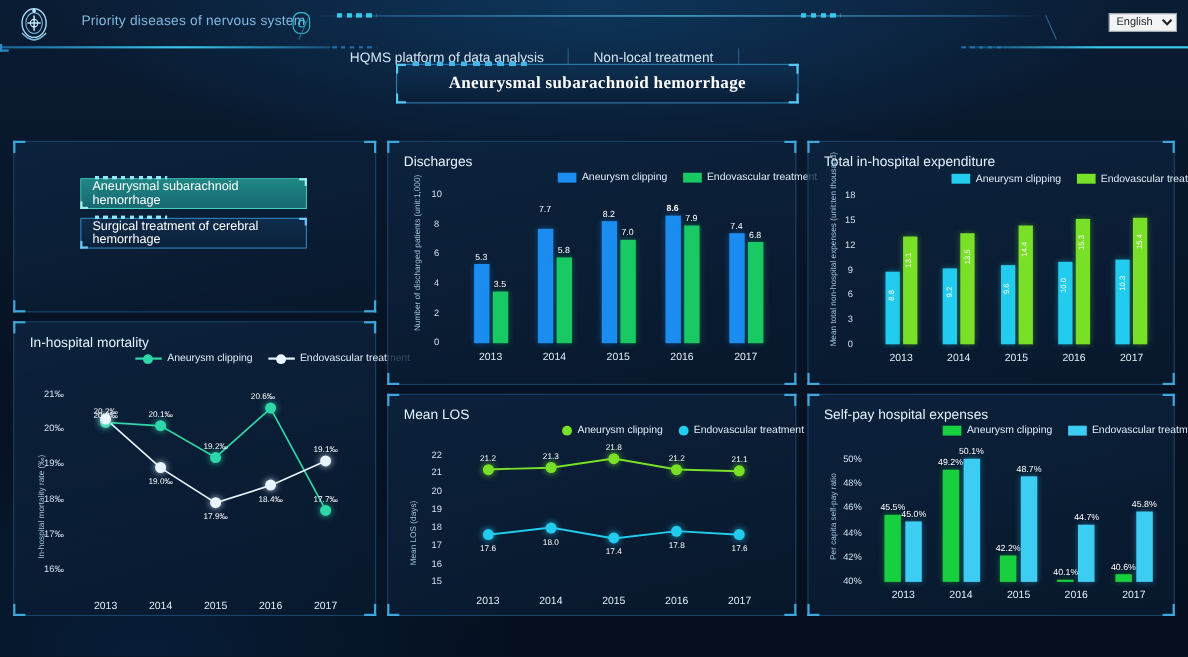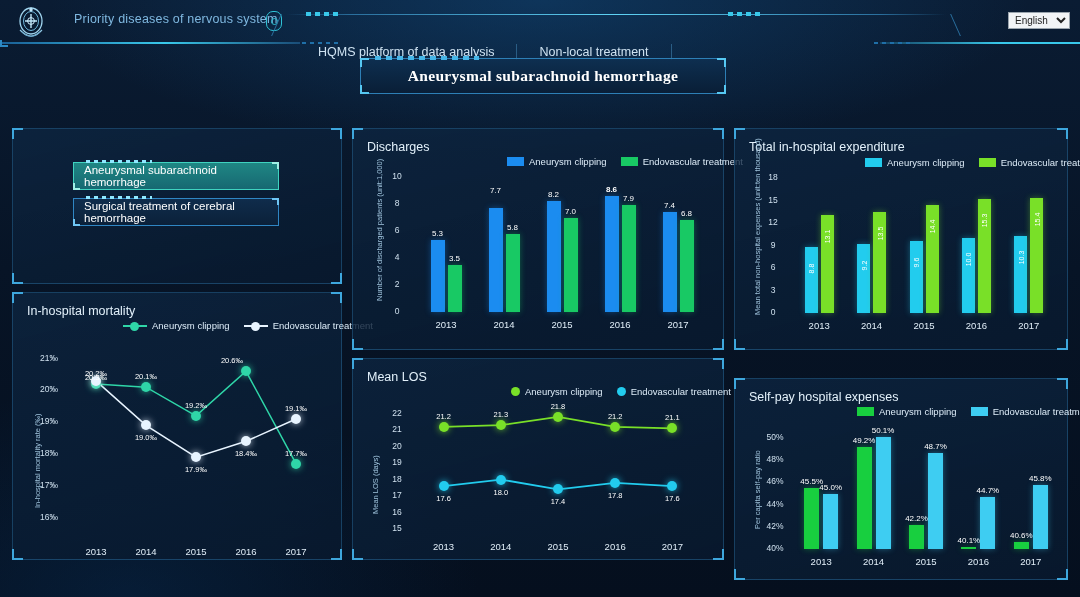--- a/index.html
+++ b/index.html
@@ -129,21 +129,21 @@
   .pc.tl { left: -1px; top: -1px; border-left: 2px solid #3ea7dd; border-top: 2px solid #3ea7dd; }
   .pc.tr { right: -1px; top: -1px; border-right: 2px solid #3ea7dd; border-top: 2px solid #3ea7dd; }
   .pc.bl { left: -1px; bottom: -1px; border-left: 2px solid #3ea7dd; border-bottom: 2px solid #3ea7dd; }
   .pc.br { right: -1px; bottom: -1px; border-right: 2px solid #3ea7dd; border-bottom: 2px solid #3ea7dd; }
 
   .p-selector { left: 12px;  top: 128px; width: 330px; height: 156px; }
   .p-mort     { left: 12px;  top: 292px; width: 330px; height: 268px; }
   .p-disch    { left: 352px; top: 128px; width: 372px; height: 222px; }
   .p-los      { left: 352px; top: 358px; width: 372px; height: 202px; }
   .p-exp      { left: 734px; top: 128px; width: 334px; height: 222px; }
-  .p-self     { left: 734px; top: 358px; width: 334px; height: 202px; margin-top: 20px; }
+  .p-self     { left: 734px; top: 358px; width: 334px; height: 202px; }
 
   
   .sel-btn {
     position: absolute; left: 60px; width: 206px; height: 28px;
     display: flex; align-items: center; padding-left: 10px;
     font-size: 11.5px; cursor: pointer; color: #ffffff;
   }
   .sel-btn.active {
     top: 33px;
     background: linear-gradient(180deg, rgba(32,140,136,.95), rgba(24,112,120,.9));
@@ -305,21 +305,21 @@
       <div class="tickX" style="left: 99px; top: 197px; width: 52px;">2015</div>
       <div class="tickX" style="left: 149px; top: 197px; width: 52px;">2016</div>
       <div class="tickX" style="left: 199px; top: 197px; width: 52px;">2017</div>
       <div class="dot" style="left: 20px; top: 30px; width: 10px; height: 10px; background: rgb(47, 214, 168); box-shadow: rgba(47, 214, 168, 0.8) 0px 0px 7px;"></div>
       <div class="dot-lbl" style="left: 7px; top: 20px; width: 36px; text-align: center;">20.2‰</div>
       <div class="dot" style="left: 70px; top: 33.1818px; width: 10px; height: 10px; background: rgb(47, 214, 168); box-shadow: rgba(47, 214, 168, 0.8) 0px 0px 7px;"></div>
       <div class="dot-lbl" style="left: 57px; top: 23.1818px; width: 36px; text-align: center;">20.1‰</div>
       <div class="dot" style="left: 120px; top: 61.8182px; width: 10px; height: 10px; background: rgb(47, 214, 168); box-shadow: rgba(47, 214, 168, 0.8) 0px 0px 7px;"></div>
       <div class="dot-lbl" style="left: 107px; top: 51.8182px; width: 36px; text-align: center;">19.2‰</div>
       <div class="dot" style="left: 170px; top: 17.2727px; width: 10px; height: 10px; background: rgb(47, 214, 168); box-shadow: rgba(47, 214, 168, 0.8) 0px 0px 7px;"></div>
-      <div class="dot-lbl" style="left: 143px; top: 7.27273px; width: 36px; text-align: center;">20.6‰</div>
+      <div class="dot-lbl" style="left: 157px; top: 7.27273px; width: 36px; text-align: left;">20.6‰</div>
       <div class="dot" style="left: 220px; top: 109.545px; width: 10px; height: 10px; background: rgb(47, 214, 168); box-shadow: rgba(47, 214, 168, 0.8) 0px 0px 7px;"></div>
       <div class="dot-lbl" style="left: 207px; top: 99.5455px; width: 36px; text-align: center;">17.7‰</div>
       <div class="dot" style="left: 20px; top: 26.8182px; width: 10px; height: 10px; background: rgb(232, 244, 255); box-shadow: rgba(232, 244, 255, 0.8) 0px 0px 7px;"></div>
       <div class="dot-lbl" style="left: 7px; top: 23.8182px; width: 36px; text-align: center;">20.3‰</div>
       <div class="dot" style="left: 70px; top: 71.3636px; width: 10px; height: 10px; background: rgb(232, 244, 255); box-shadow: rgba(232, 244, 255, 0.8) 0px 0px 7px;"></div>
       <div class="dot-lbl" style="left: 57px; top: 84.3636px; width: 36px; text-align: center;">19.0‰</div>
       <div class="dot" style="left: 120px; top: 103.182px; width: 10px; height: 10px; background: rgb(232, 244, 255); box-shadow: rgba(232, 244, 255, 0.8) 0px 0px 7px;"></div>
       <div class="dot-lbl" style="left: 107px; top: 116.182px; width: 36px; text-align: center;">17.9‰</div>
       <div class="dot" style="left: 170px; top: 87.2727px; width: 10px; height: 10px; background: rgb(232, 244, 255); box-shadow: rgba(232, 244, 255, 0.8) 0px 0px 7px;"></div>
       <div class="dot-lbl" style="left: 157px; top: 100.273px; width: 36px; text-align: center;">18.4‰</div>

